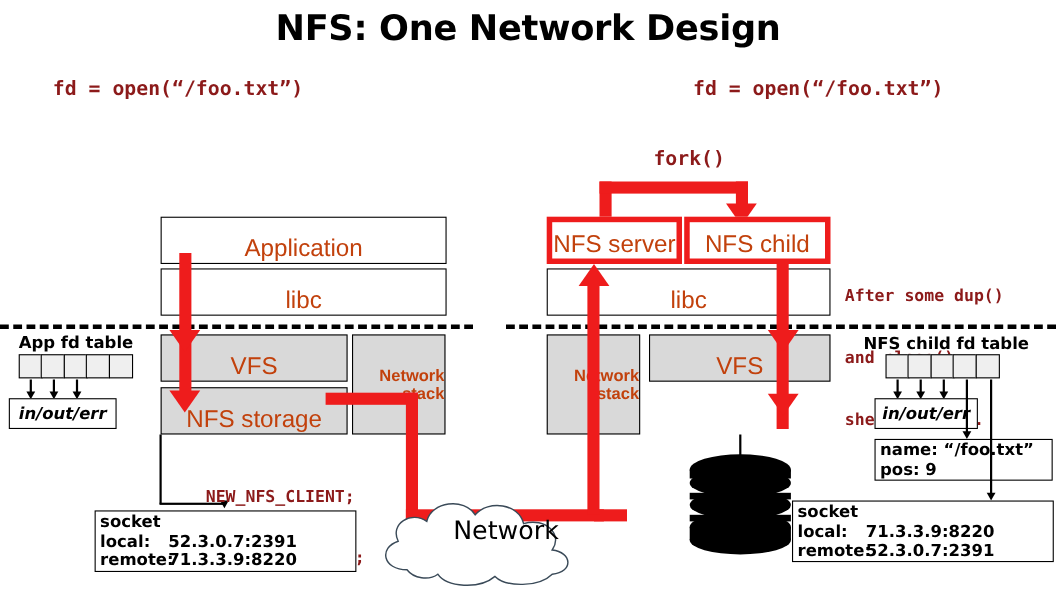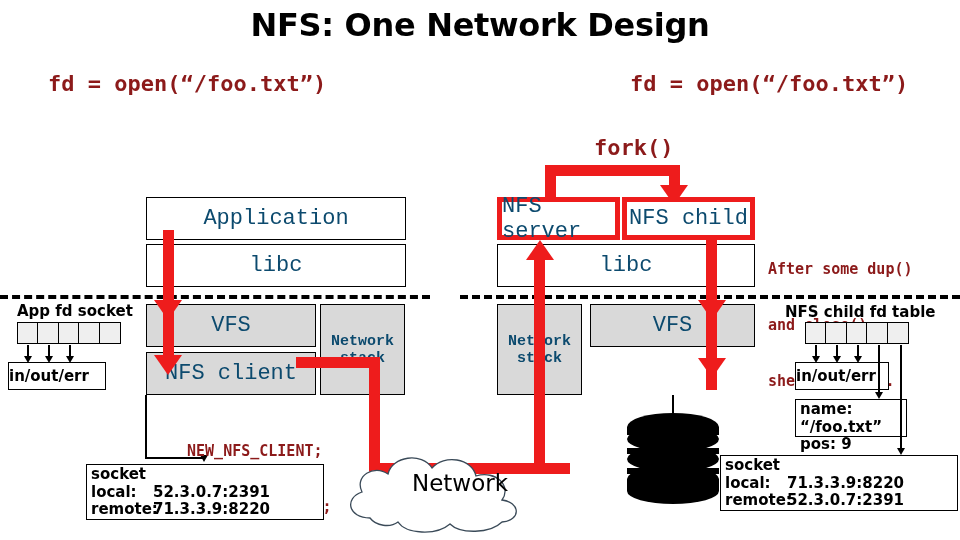--- a/index.html
+++ b/index.html
@@ -27,54 +27,56 @@
     font-size: 32px;
     letter-spacing: -0.3px;
     color: #000000;
   }
 
   
   .code {
     font-family: "DejaVu Sans Mono", monospace;
     font-weight: bold;
     color: #8c1a1a;
-    font-size: 22px;
+    font-size: 18px;
     line-height: 1.25;
     white-space: pre;
   }
   .code.small { font-size: 15px; }
 
   
   .box {
     box-sizing: border-box;
     border: 1.6px solid #000000;
     background: #ffffff;
     display: flex;
-    align-items: center;
+    align-items: flex-end;
     justify-content: center;
     font-size: 22px;
-    font-family: Liberation Mono, monospace;
-    color: #0c4a6e;
+    font-family: Liberation Sans, sans-serif;
+    color: #c2410c;
   }
   .box.gray { background: #d9d9d9; }
   .box.redborder {
     border: 5px solid #ee1c1c;
     background: #ffffff;
     z-index: 6;
   }
 
   .smallbox {
     box-sizing: border-box;
     border: 1.6px solid #000;
     background: #ffffff;
     font-family: "DejaVu Sans", sans-serif;
     font-weight: bold;
     font-size: 15px;
     display: flex;
     align-items: center;
+    justify-content: center;
+    font-style: italic;
   }
 
   
   .fdtable { display: flex; }
   .fdcell {
     box-sizing: border-box;
     width: 22px; height: 22px;
     border: 1.6px solid #000;
     background: #efefef;
     margin-left: -1.6px;
@@ -175,37 +177,37 @@
     <span>libc</span>
   </div>
 
   <div class="abs dashed" style="left:0px; top:295px; width:430px;"></div>
 
   <div class="abs box gray" style="left:146px; top:304px; width:170px; height:43px;">
     <span>VFS</span>
   </div>
 
   <div class="abs box gray" style="left:146px; top:352px; width:170px; height:43px;">
-    <span>NFS client</span>
+    <span>NFS storage</span>
   </div>
 
   <div class="abs box gray" style="left:320px; top:304px; width:85px; height:91px; flex-direction:column; font-weight:bold; font-size:15px;">
     <span>Network</span>
     <span>stack</span>
   </div>
 
   <div class="abs rv" style="left:163px; top:230px; height:132px;"></div>
   <div class="abs r-arrow-down" style="left:154px; top:300px;"></div>
   <div class="abs r-arrow-down" style="left:154px; top:355px;"></div>
 
   <div class="abs rh" style="left:296px; top:357px; width:84px;"></div>
   <div class="abs rv" style="left:369px; top:357px; height:117px;"></div>
   <div class="abs rh" style="left:369px; top:463px; width:180px;"></div>
 
-  <div class="abs fdlabel" style="left:17px; top:302px;">App fd socket</div>
+  <div class="abs fdlabel" style="left:17px; top:302px;">App fd table</div>
   <div class="abs fdtable" style="left:17px; top:322px;">
     <div class="fdcell"></div>
     <div class="fdcell"></div>
     <div class="fdcell"></div>
     <div class="fdcell"></div>
     <div class="fdcell"></div>
   </div>
 
   <div class="abs vline" style="left:27px; top:345px; height:13px;"></div>
   <div class="abs arrowdown-blk" style="left:23.5px; top:356px;"></div>
@@ -293,21 +295,21 @@
   <div class="abs vline" style="left:857px; top:345px; height:13px;"></div>
   <div class="abs arrowdown-blk" style="left:853.5px; top:356px;"></div>
 
   <div class="abs smallbox" style="left:795px; top:362px; width:94px; height:28px;">
     <span>in/out/err</span>
   </div>
 
   <div class="abs vline" style="left:878px; top:345px; height:50px;"></div>
   <div class="abs arrowdown-blk" style="left:874.5px; top:392px;"></div>
 
-  <div class="abs detail" style="left:795px; top:399px; width:112px; height:38px;">
+  <div class="abs detail" style="left:795px; top:399px; width:162px; height:38px;">
     <div>name: “/foo.txt”</div>
     <div>pos: 9</div>
   </div>
 
   <div class="abs vline" style="left:900px; top:345px; height:106px;"></div>
   <div class="abs arrowdown-blk" style="left:896.5px; top:448px;"></div>
 
   <div class="abs detail" style="left:720px; top:455px; width:238px; height:56px;">
     <div>
       <div class="ctr">socket</div>

